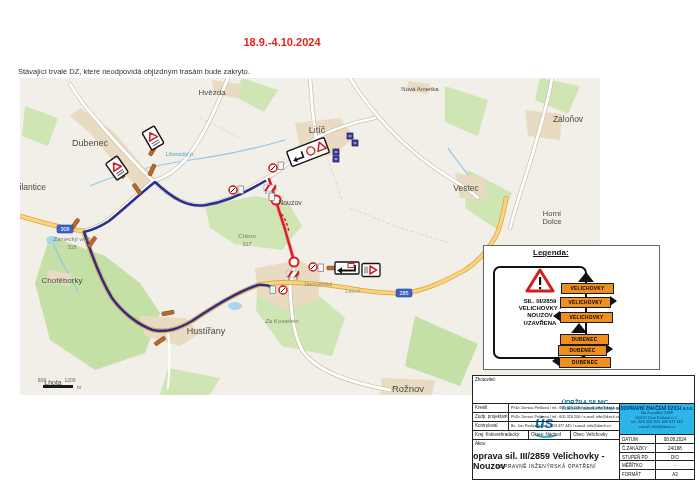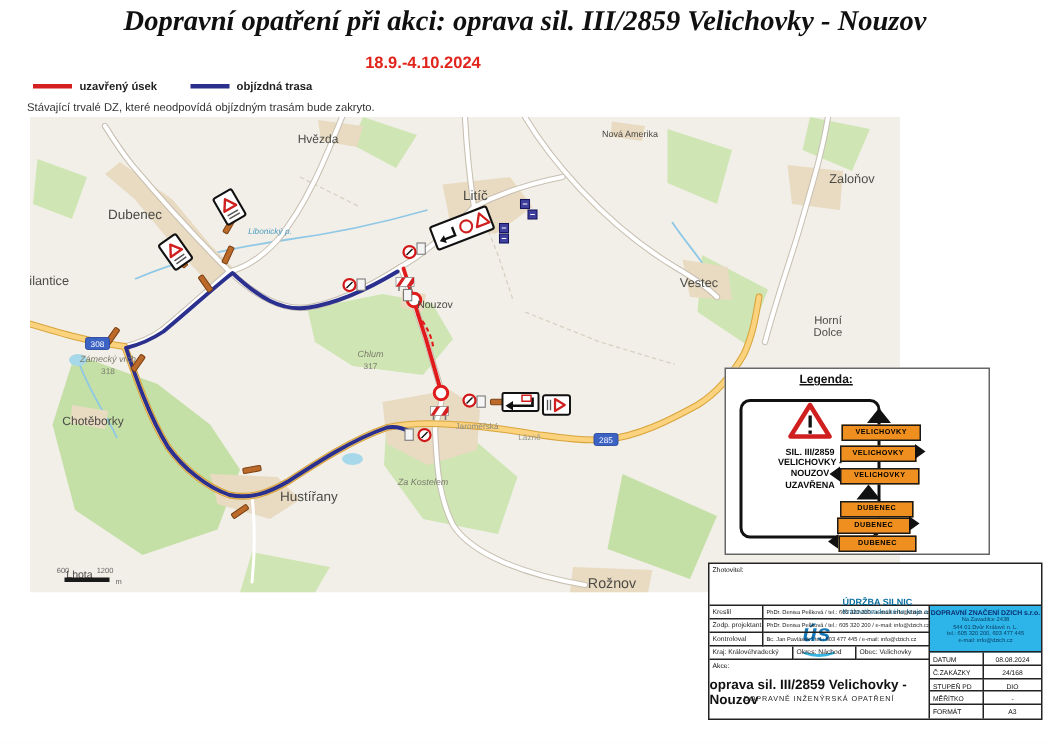--- a/index.html
+++ b/index.html
@@ -58,28 +58,21 @@
   .akce-sub{position:absolute;left:0;top:24px;width:100%;text-align:center;
             font-size:4.8px;letter-spacing:.6px;color:#222;}
   .meta-lab{padding:2px 0 0 2px;}
   .meta-val{text-align:center;padding-top:2px;}
 </style>
 </head>
 <body>
 
 <div id="canvas">
 
-  <div class="abs main-title">Dopravní opatření při akci: oprava sil. III/2859 Velichovky - Nouzov</div>
   <div class="abs date-range">18.9.-4.10.2024</div>
-  <div class="abs legend-row">
-    <span class="swatch" style="background:#d42020"></span>
-    <span>uzavřený úsek</span>
-    <span class="swatch legend-gap" style="background:#2b2f8e"></span>
-    <span>objízdná trasa</span>
-  </div>
   <div class="abs note-line">Stávající trvalé DZ, které neodpovídá objízdným trasám bude zakryto.</div>
 
   <svg id="map" class="abs" viewBox="0 0 580 317">
     <rect x="0" y="0" width="580" height="317" fill="#f2efe8"></rect>
 
     <g fill="#cfe6b4" stroke="none">
       <path d="M185,128 L235,118 L268,124 L282,148 L262,172 L215,166 L190,150 Z"></path>
       <path d="M30,158 L85,178 L120,205 L140,235 L125,275 L75,292 L30,262 L15,205 Z" fill="#c4e0a6"></path>
       <path d="M238,196 L290,210 L325,240 L312,278 L262,268 L236,232 Z"></path>
       <path d="M425,8 L468,22 L458,58 L425,44 Z"></path>

